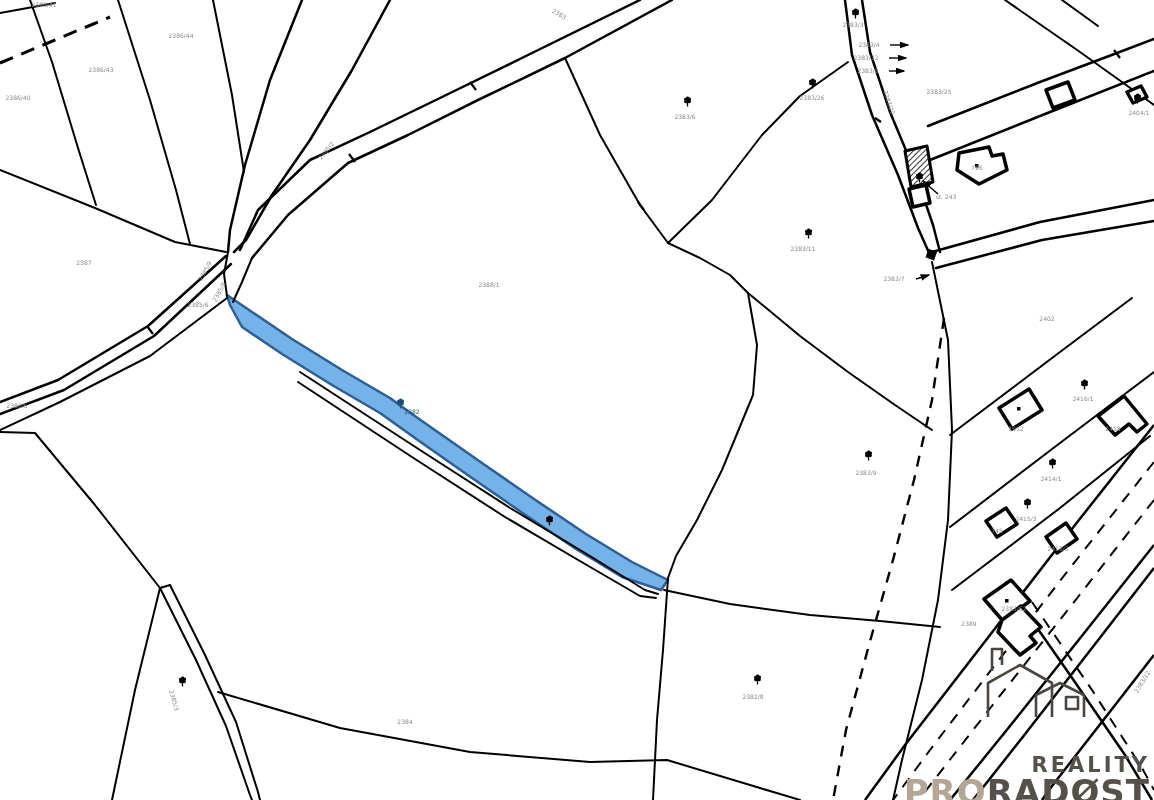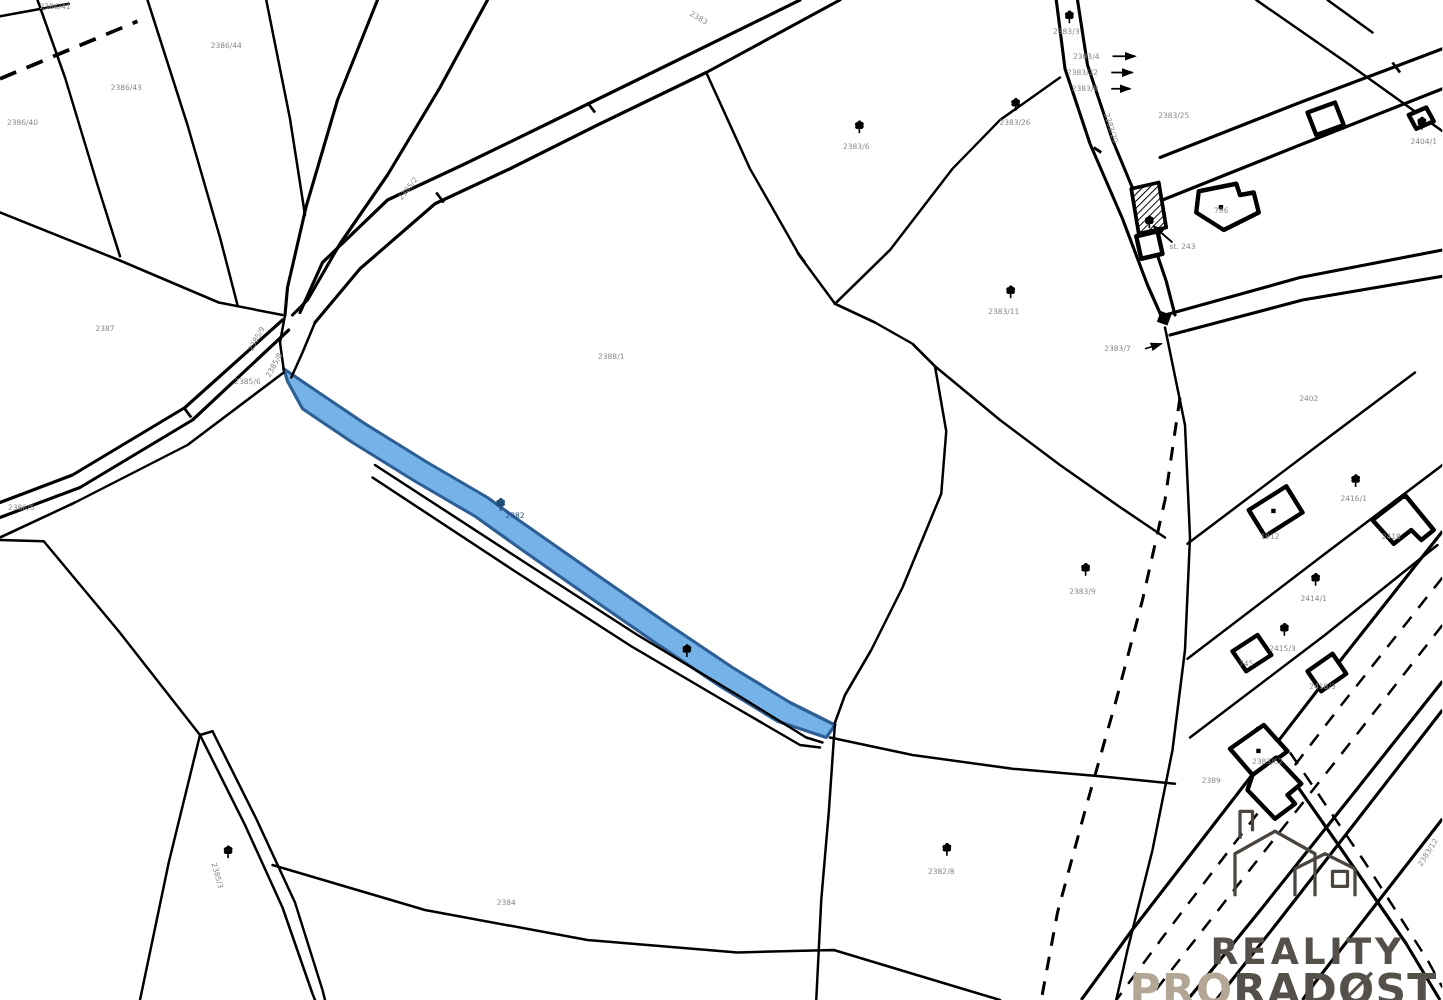--- a/index.html
+++ b/index.html
@@ -2,21 +2,21 @@
 <html><head>
 <meta charset="utf-8">
 <style>
   html,body{margin:0;padding:0;background:#fff;}
   .stage{position:relative;width:1154px;height:800px;overflow:hidden;background:#fff;
          font-family:"DejaVu Sans",sans-serif;}
   svg.map{position:absolute;left:0;top:0;}
   .plabel{font:6px "DejaVu Sans",sans-serif;text-anchor:middle;}
   .logo{position:absolute;right:4px;bottom:-8px;text-align:right;line-height:0.95;
         font-family:"DejaVu Sans",sans-serif;font-weight:bold;z-index:5;}
-  .logo .l1{font-size:29px;letter-spacing:3px;margin-right:26px;}
+  .logo .l1{font-size:21px;letter-spacing:3px;}
   .logo .l2{font-size:34px;letter-spacing:1px;}
   .logo-house{position:absolute;right:58px;bottom:68px;z-index:4;}
 </style>
 </head>
 <body>
 
 <div class="stage">
 
 <svg class="map" width="1154" height="800" viewBox="0 0 1154 800">
   <defs>

